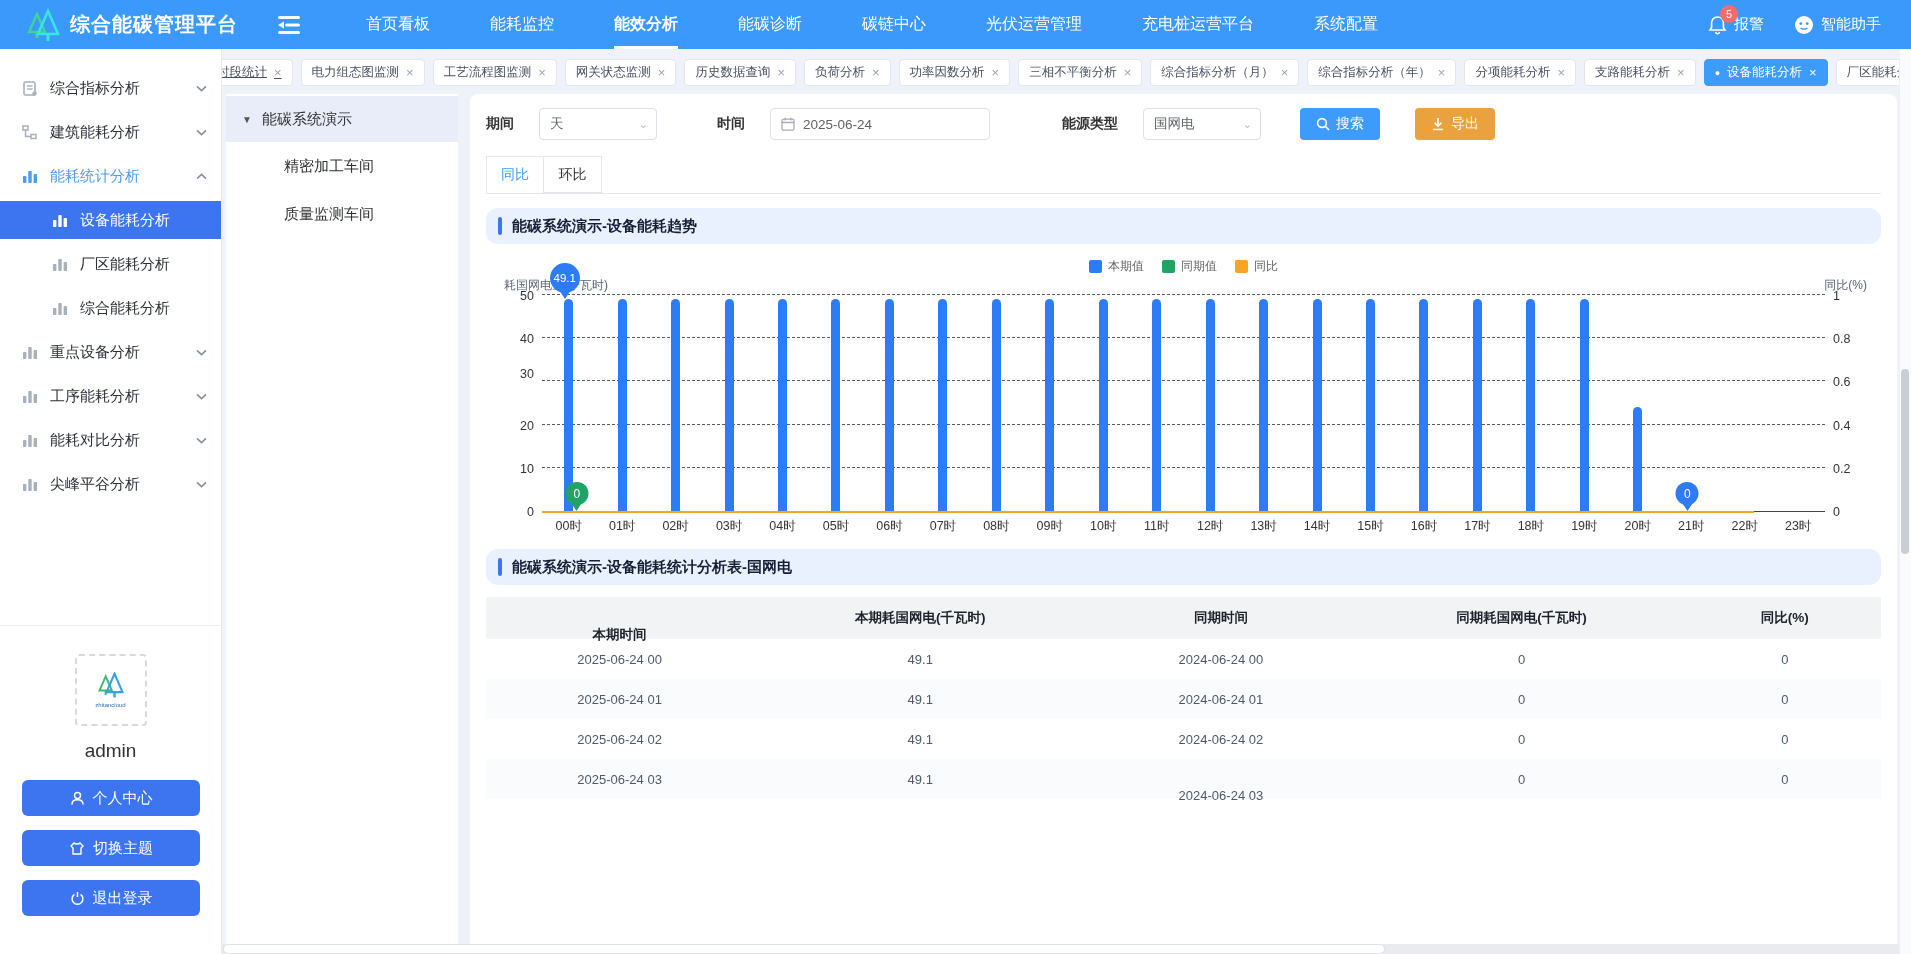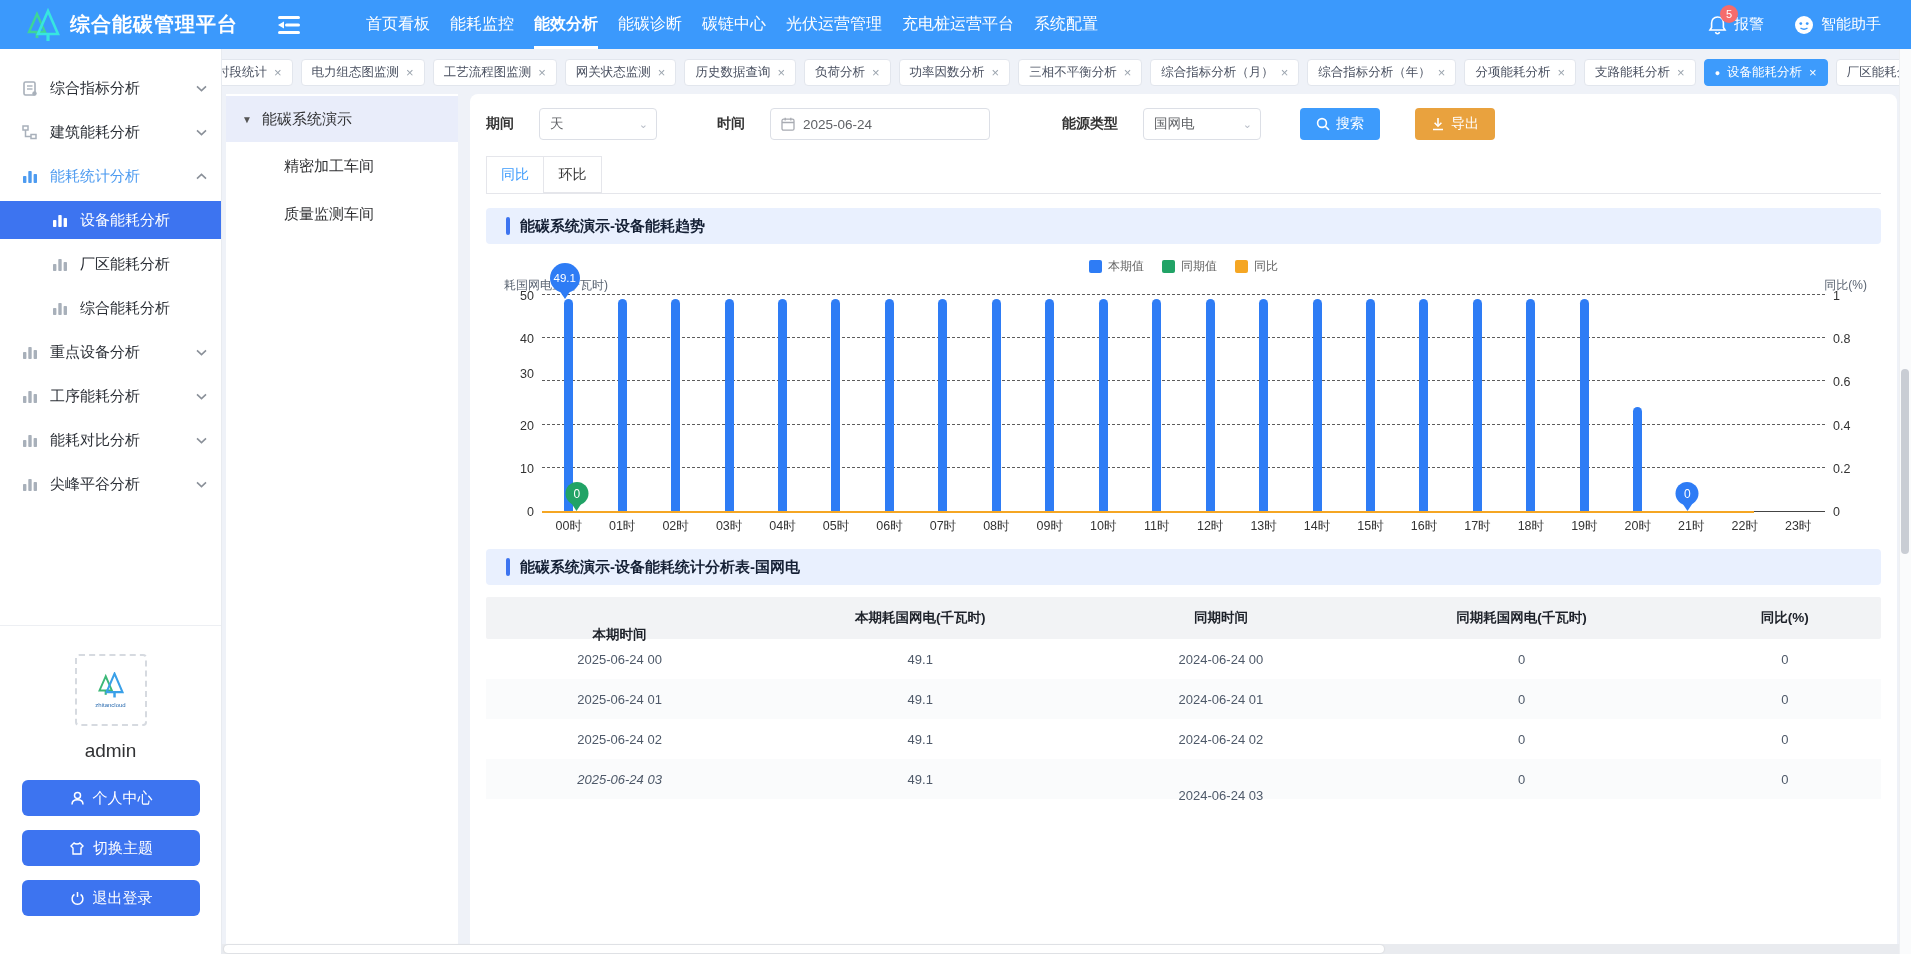--- a/index.html
+++ b/index.html
@@ -4,21 +4,21 @@
 <style>
   * { margin:0; padding:0; box-sizing:border-box; }
   html,body { width:1911px; height:954px; overflow:hidden; background:#EFF2F8;
     font-family:"Liberation Sans", sans-serif; }
 
   
   .topbar { height:49px; background:#3B99FC; display:flex; align-items:center; color:#fff; position:relative; }
   .logo-wrap { display:flex; align-items:center; gap:10px; padding-left:26px; width:268px; }
   .app-title { font-size:20px; font-weight:bold; letter-spacing:1px; white-space:nowrap; }
   .collapse-btn { margin-left:8px; cursor:pointer; display:flex; align-items:center; }
-  .topnav { display:flex; align-items:center; gap:20px; margin-left:64px; height:100%; }
+  .topnav { display:flex; align-items:center; gap:60px; margin-left:64px; height:100%; }
   .topnav-item { font-size:16px; height:100%; display:flex; align-items:center; cursor:pointer;
     border-bottom:3px solid transparent; padding-top:3px; white-space:nowrap; }
   .topnav-item.active { font-weight:bold; border-bottom-color:#fff; }
   .topbar-right { margin-left:auto; display:flex; align-items:center; gap:30px; padding-right:30px; }
   .alarm, .assistant { display:flex; align-items:center; gap:7px; font-size:15px; cursor:pointer; position:relative; }
   .badge { position:absolute; top:-10px; left:12px; background:#F56C6C; color:#fff; font-size:11px;
     min-width:18px; height:18px; border-radius:9px; display:flex; align-items:center; justify-content:center; padding:0 4px; }
 
   
   .frame { display:flex; height:905px; }
@@ -40,21 +40,21 @@
   .user-name { font-size:19px; color:#303133; margin:14px 0 18px; }
   .side-btn { width:178px; height:36px; margin:0 auto 14px; background:#3D74F0; border:none; border-radius:6px;
     color:#fff; font-size:15px; display:flex; align-items:center; justify-content:center; gap:8px; cursor:pointer;
     font-family:"Liberation Sans",sans-serif; }
 
   
   .content { flex:1; display:flex; flex-direction:column; overflow:hidden; }
   .tabs-strip { display:flex; align-items:center; gap:8px; padding:10px 6px 8px 4px; overflow:hidden; flex:none; }
   .tab-chip { background:#fff; border:1px solid #E2E6ED; border-radius:4px; height:27px; display:flex;
     align-items:center; gap:7px; padding:0 10px; font-size:12.5px; color:#495060; cursor:pointer; white-space:nowrap; flex:none; }
-  .tab-chip:first-child { margin-left:-20px; }
+  .tab-chip:first-child { margin-left:-20px;text-decoration:underline; }
   .tab-chip.active { background:#3D9BFC; border-color:#3D9BFC; color:#fff; }
   .tab-close { font-size:13px; color:#9AA3AD; cursor:pointer; line-height:1; }
   .tab-chip.active .tab-close { color:#fff; }
   .tab-dot { font-size:9px; }
 
   .content-row { flex:1; display:flex; overflow:hidden; }
 
   
   .tree-panel { width:232px; background:#fff; margin-left:4px; flex:none; }
   .tree-root { height:46px; background:#E9EDFA; display:flex; align-items:center; gap:10px; padding-left:16px;
@@ -78,22 +78,22 @@
   .btn-search { background:#3D9BFC; margin-left:16px; }
   .btn-export { background:#E9A23E; margin-left:12px; }
 
   .compare-tabs { display:flex; margin-top:16px; border-bottom:1px solid #E5E6EB; flex:none; }
   .ctab { width:58px; height:37px; display:flex; align-items:center; justify-content:center; font-size:14px;
     color:#333; cursor:pointer; border:1px solid #E5E6EB; border-bottom:none; background:#fff; }
   .ctab + .ctab { border-left:none; }
   .ctab.active { color:#3D9BFC; }
   .ctab:not(.active) { box-shadow: inset 0 -1px 0 #E5E6EB; }
 
-  .section-band { background:#E9F0FE; border-radius:4px; height:36px; display:flex; align-items:center;
-    gap:10px; padding-left:20px; margin-top:14px; flex:none; }
+  .section-band { background:#E9F0FE; border-radius:12px; height:36px; display:flex; align-items:center;
+    gap:10px; padding-left:12px; margin-top:14px; flex:none; }
   .accent { width:4px; height:18px; background:#3D74F0; border-radius:2px; }
   .section-title { font-size:15px; font-weight:bold; color:#152035; }
 
   
   .chart-wrap { position:relative; padding:6px 10px 0; flex:none; }
   .chart-legend { display:flex; justify-content:center; gap:18px; margin:8px 0 2px; }
   .legend-item { display:flex; align-items:center; gap:6px; font-size:12px; color:#666; cursor:pointer; }
   .legend-swatch { width:13px; height:13px; border-radius:2px; }
   .axis-titles { display:flex; justify-content:space-between; font-size:12px; color:#5A6472; padding:0 4px 2px 8px; }
   .chart-body { display:flex; }
@@ -682,21 +682,21 @@
               <div class="tcell" style="flex: 0.72 1 0%;">0</div>
             </div>
             <div class="trow body">
               <div class="tcell" style="flex: 1 1 0%;">2025-06-24 02</div>
               <div class="tcell" style="flex: 1.25 1 0%;">49.1</div>
               <div class="tcell" style="flex: 1 1 0%;">2024-06-24 02</div>
               <div class="tcell" style="flex: 1.25 1 0%;">0</div>
               <div class="tcell" style="flex: 0.72 1 0%;">0</div>
             </div>
             <div class="trow body">
-              <div class="tcell" style="flex: 1 1 0%; font-style: italic;">2025-06-24 03</div>
+              <div class="tcell" style="flex: 1 1 0%;">2025-06-24 03</div>
               <div class="tcell" style="flex: 1.25 1 0%;">49.1</div>
               <div class="tcell" style="flex: 1 1 0%; margin-top: 32px;">2024-06-24 03</div>
               <div class="tcell" style="flex: 1.25 1 0%;">0</div>
               <div class="tcell" style="flex: 0.72 1 0%;">0</div>
             </div>
           </div>
       </div>
     </div>
   </div>
 </div>

